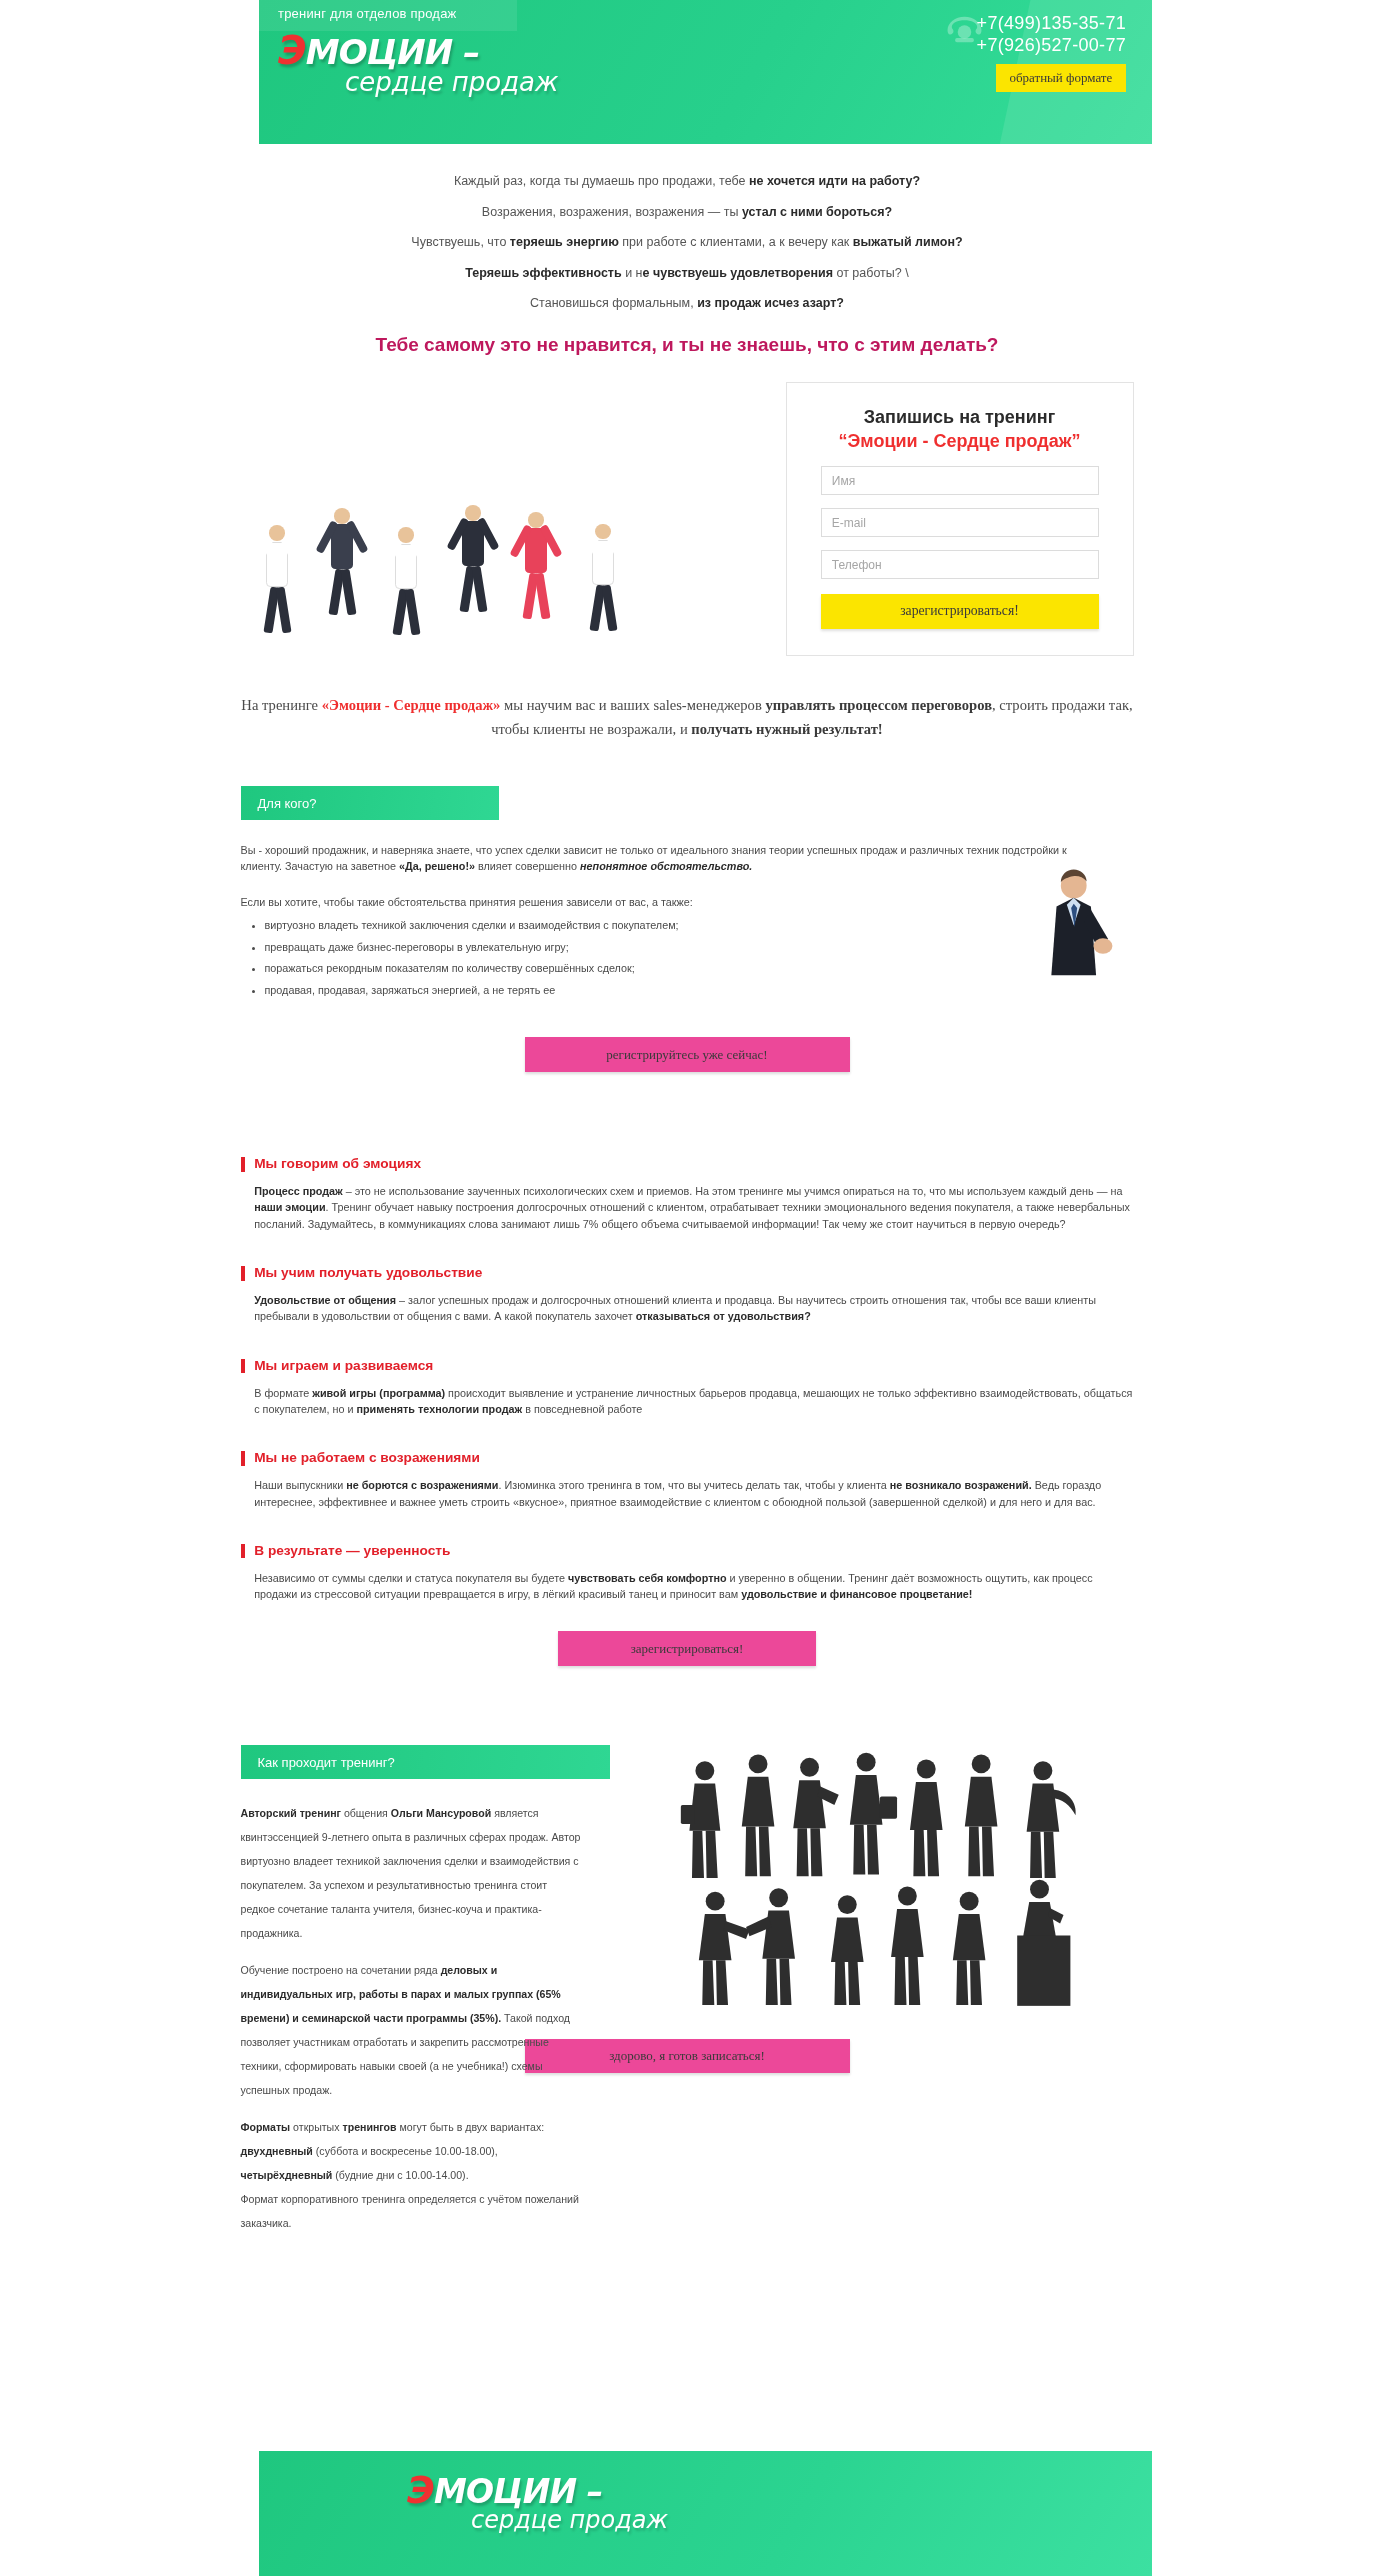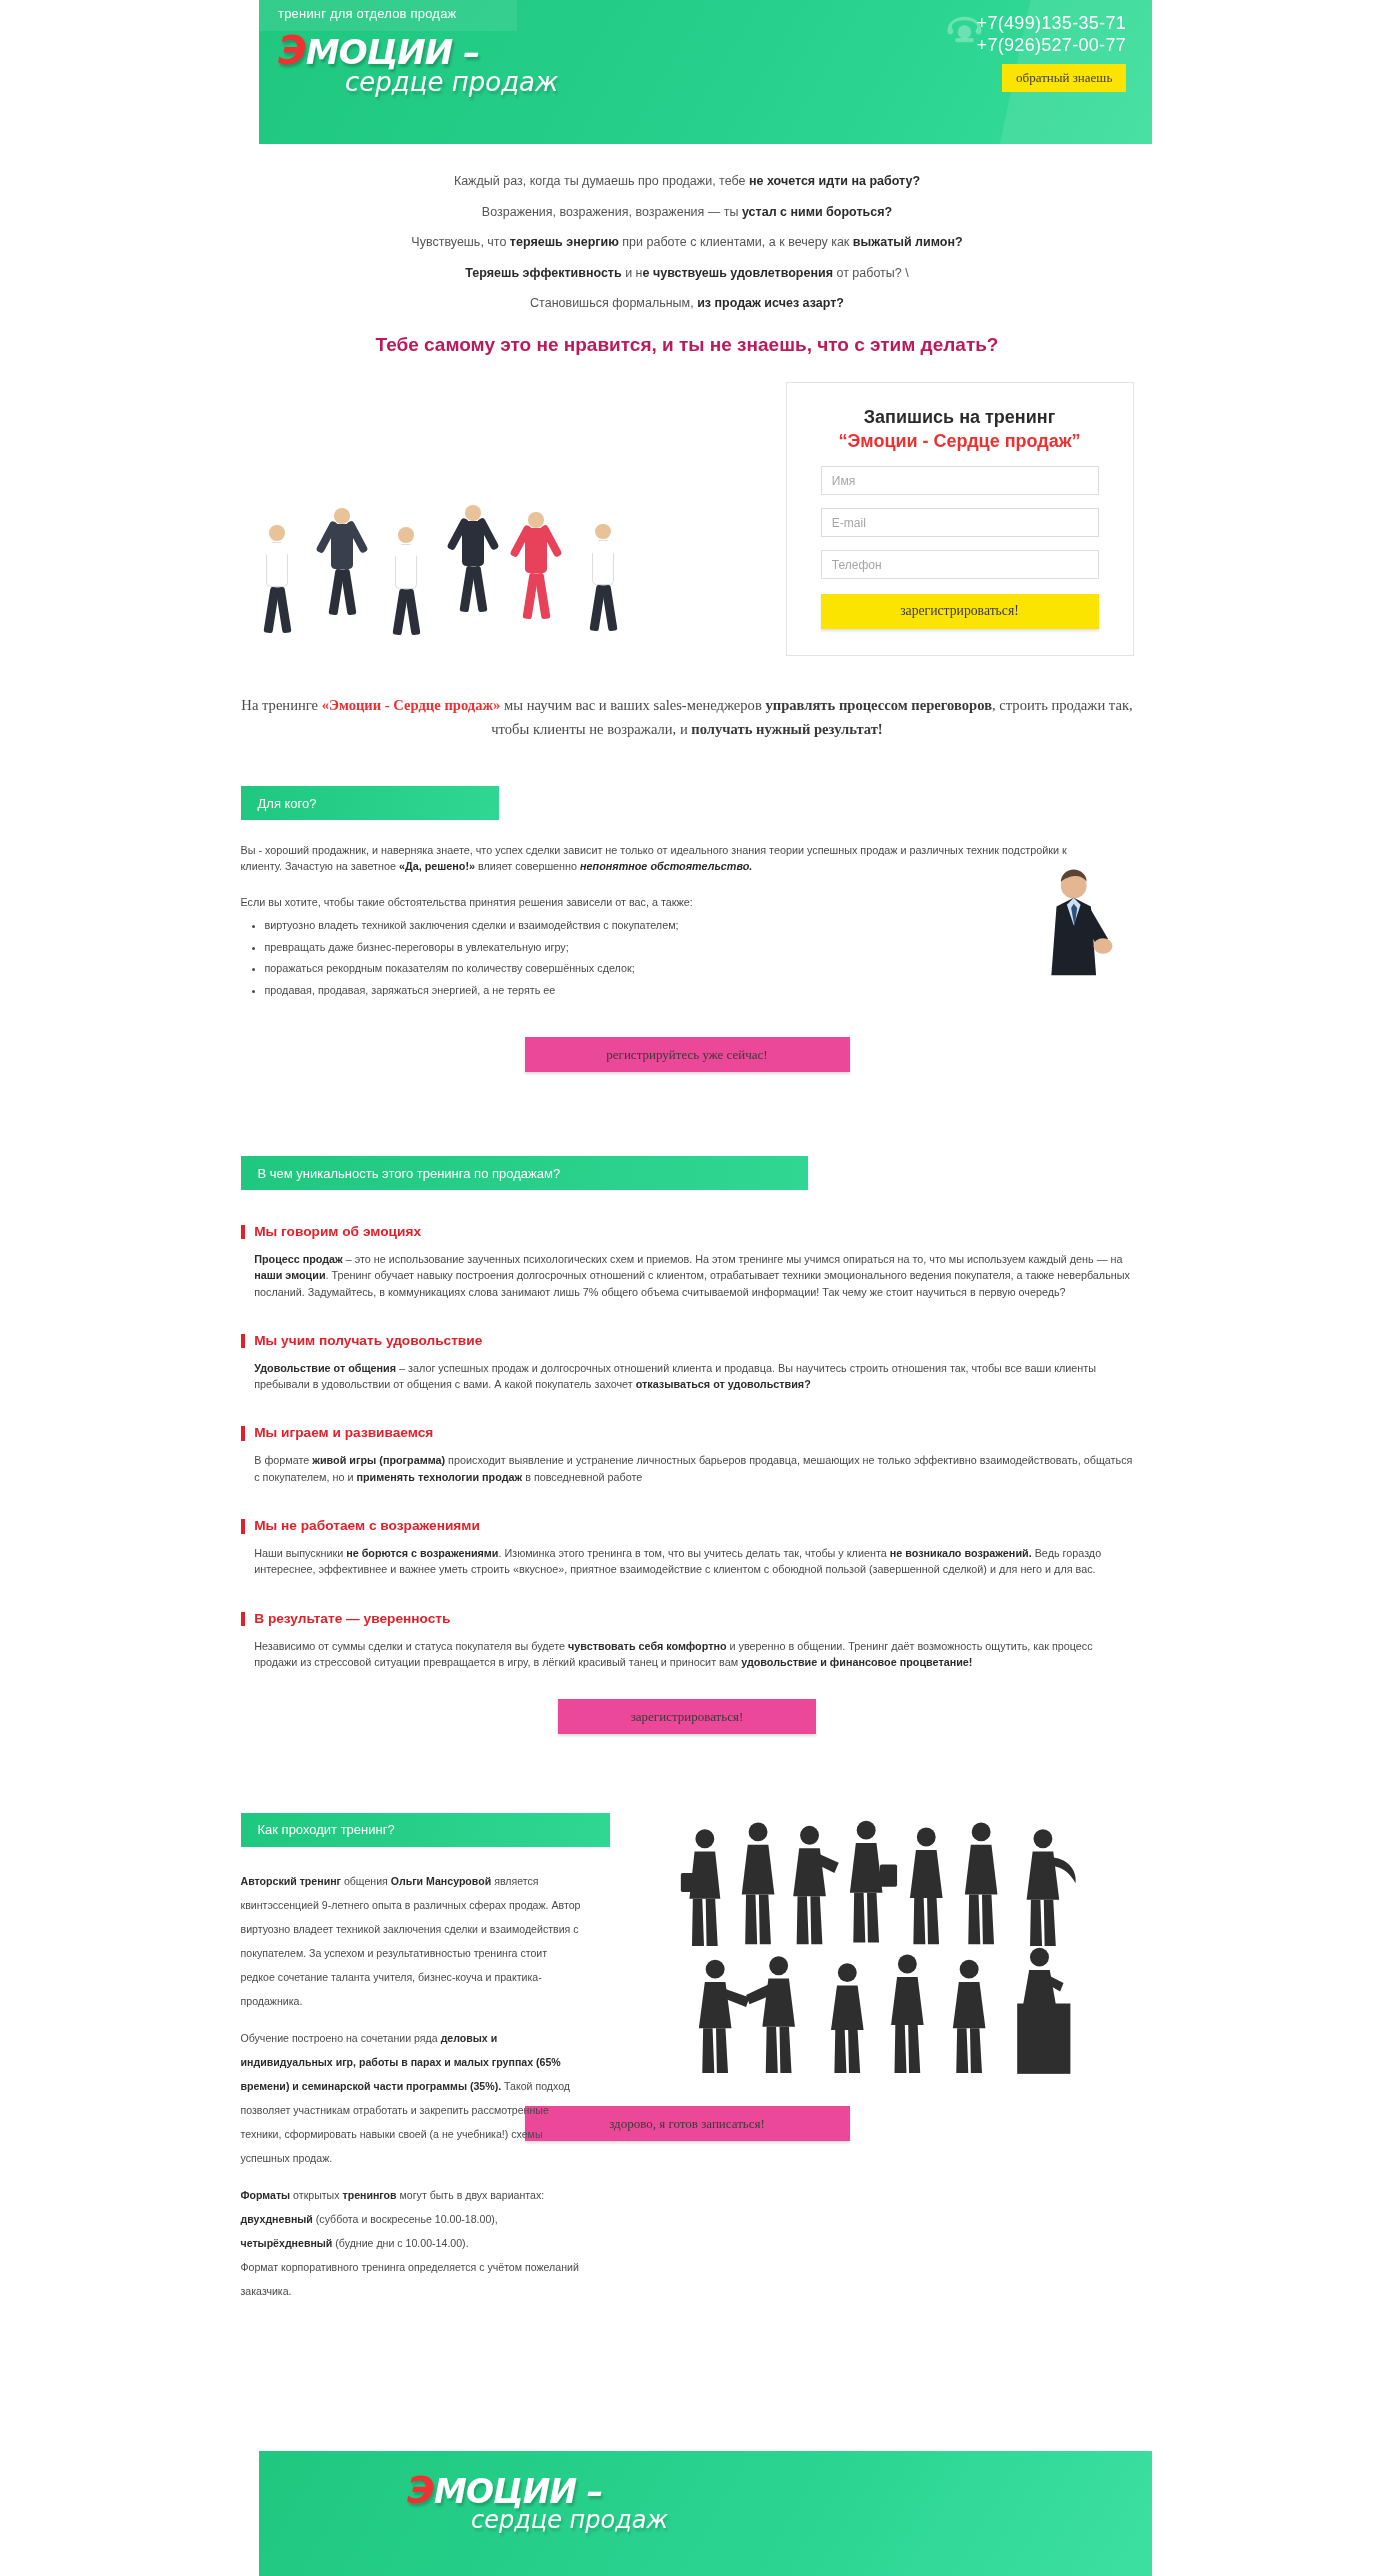--- a/index.html
+++ b/index.html
@@ -304,21 +304,21 @@
     </div>
 
     <div class="contacts">
       <svg class="phone-icon" viewBox="0 0 46 34">
         <path d="M23 2C12 2 3 9 3 18c0 3 1 5 3 5 2 0 4-2 4-4 0-2-2-3-2-5 0-5 7-8 15-8s15 3 15 8c0 2-2 3-2 5 0 2 2 4 4 4 2 0 3-2 3-5C43 9 34 2 23 2z" fill="#ffffff" opacity="0.55"></path>
         <circle cx="23" cy="20" r="8" fill="#ffffff" opacity="0.55"></circle>
         <rect x="12" y="27" width="22" height="5" rx="2" fill="#ffffff" opacity="0.55"></rect>
       </svg>
       <div class="phones">+7(499)135-35-71</div>
       <div class="phones">+7(926)527-00-77</div>
-      <button class="callback">обратный знаешь</button>
+      <button class="callback">обратный формате</button>
     </div>
   </div>
 
   <div class="intro">
     <p><span>Каждый раз, когда ты думаешь про продажи, тебе </span><b>не хочется идти на работу?</b></p>
     <p><span>Возражения, возражения, возражения — ты </span><b>устал с ними бороться?</b></p>
     <p><span>Чувствуешь, что </span><b>теряешь энергию</b><span> при работе с клиентами, а к вечеру как </span><b>выжатый лимон?</b></p>
     <p><b>Теряешь эффективность</b><span> и н</span><b>е чувствуешь удовлетворения</b><span> от работы? \</span></p>
     <p><span>Становишься формальным, </span><b>из продаж исчез азарт?</b></p>
     <div class="headline">Тебе самому это не нравится, и ты не знаешь, что с этим делать?</div>
@@ -430,21 +430,20 @@
       <path d="M72 52 L92 86 L80 96 L64 66 Z" fill="#1c2029"></path>
       <ellipse cx="86" cy="94" rx="11" ry="9" fill="#e4b692"></ellipse>
     </svg>
 
     <div style="margin-top:39px;">
       <button class="btn-center">регистрируйтесь уже сейчас!</button>
     </div>
   </div>
 
   <div class="section" style="margin-top:84px;">
-    <div class="sec-head wide">В чем уникальность этого тренинга по продажам?</div>
 
     <div style="margin-top:34px;">
       <div class="ublock">
         <h4>Мы говорим об эмоциях</h4>
         <p class="body-text"><b>Процесс продаж</b><span> – это  не использование заученных психологических  схем и приемов. На этом тренинге мы учимся опираться на то, что мы используем каждый день — на </span><b>наши эмоции</b><span>. Тренинг обучает навыку построения долгосрочных отношений с клиентом, отрабатывает техники эмоционального ведения покупателя, а также невербальных посланий. Задумайтесь, в коммуникациях слова занимают лишь 7% общего объема считываемой информации! Так чему же стоит научиться в первую очередь?</span></p>
       </div>
 
       <div class="ublock" style="margin-top:33px;">
         <h4>Мы учим получать удовольствие</h4>
         <p class="body-text"><b>Удовольствие от общения</b><span> – залог успешных продаж и  долгосрочных отношений клиента и продавца. Вы научитесь строить отношения так, чтобы все ваши клиенты пребывали в удовольствии от общения с вами. А какой покупатель захочет </span><b>отказываться от удовольствия?</b></p>

